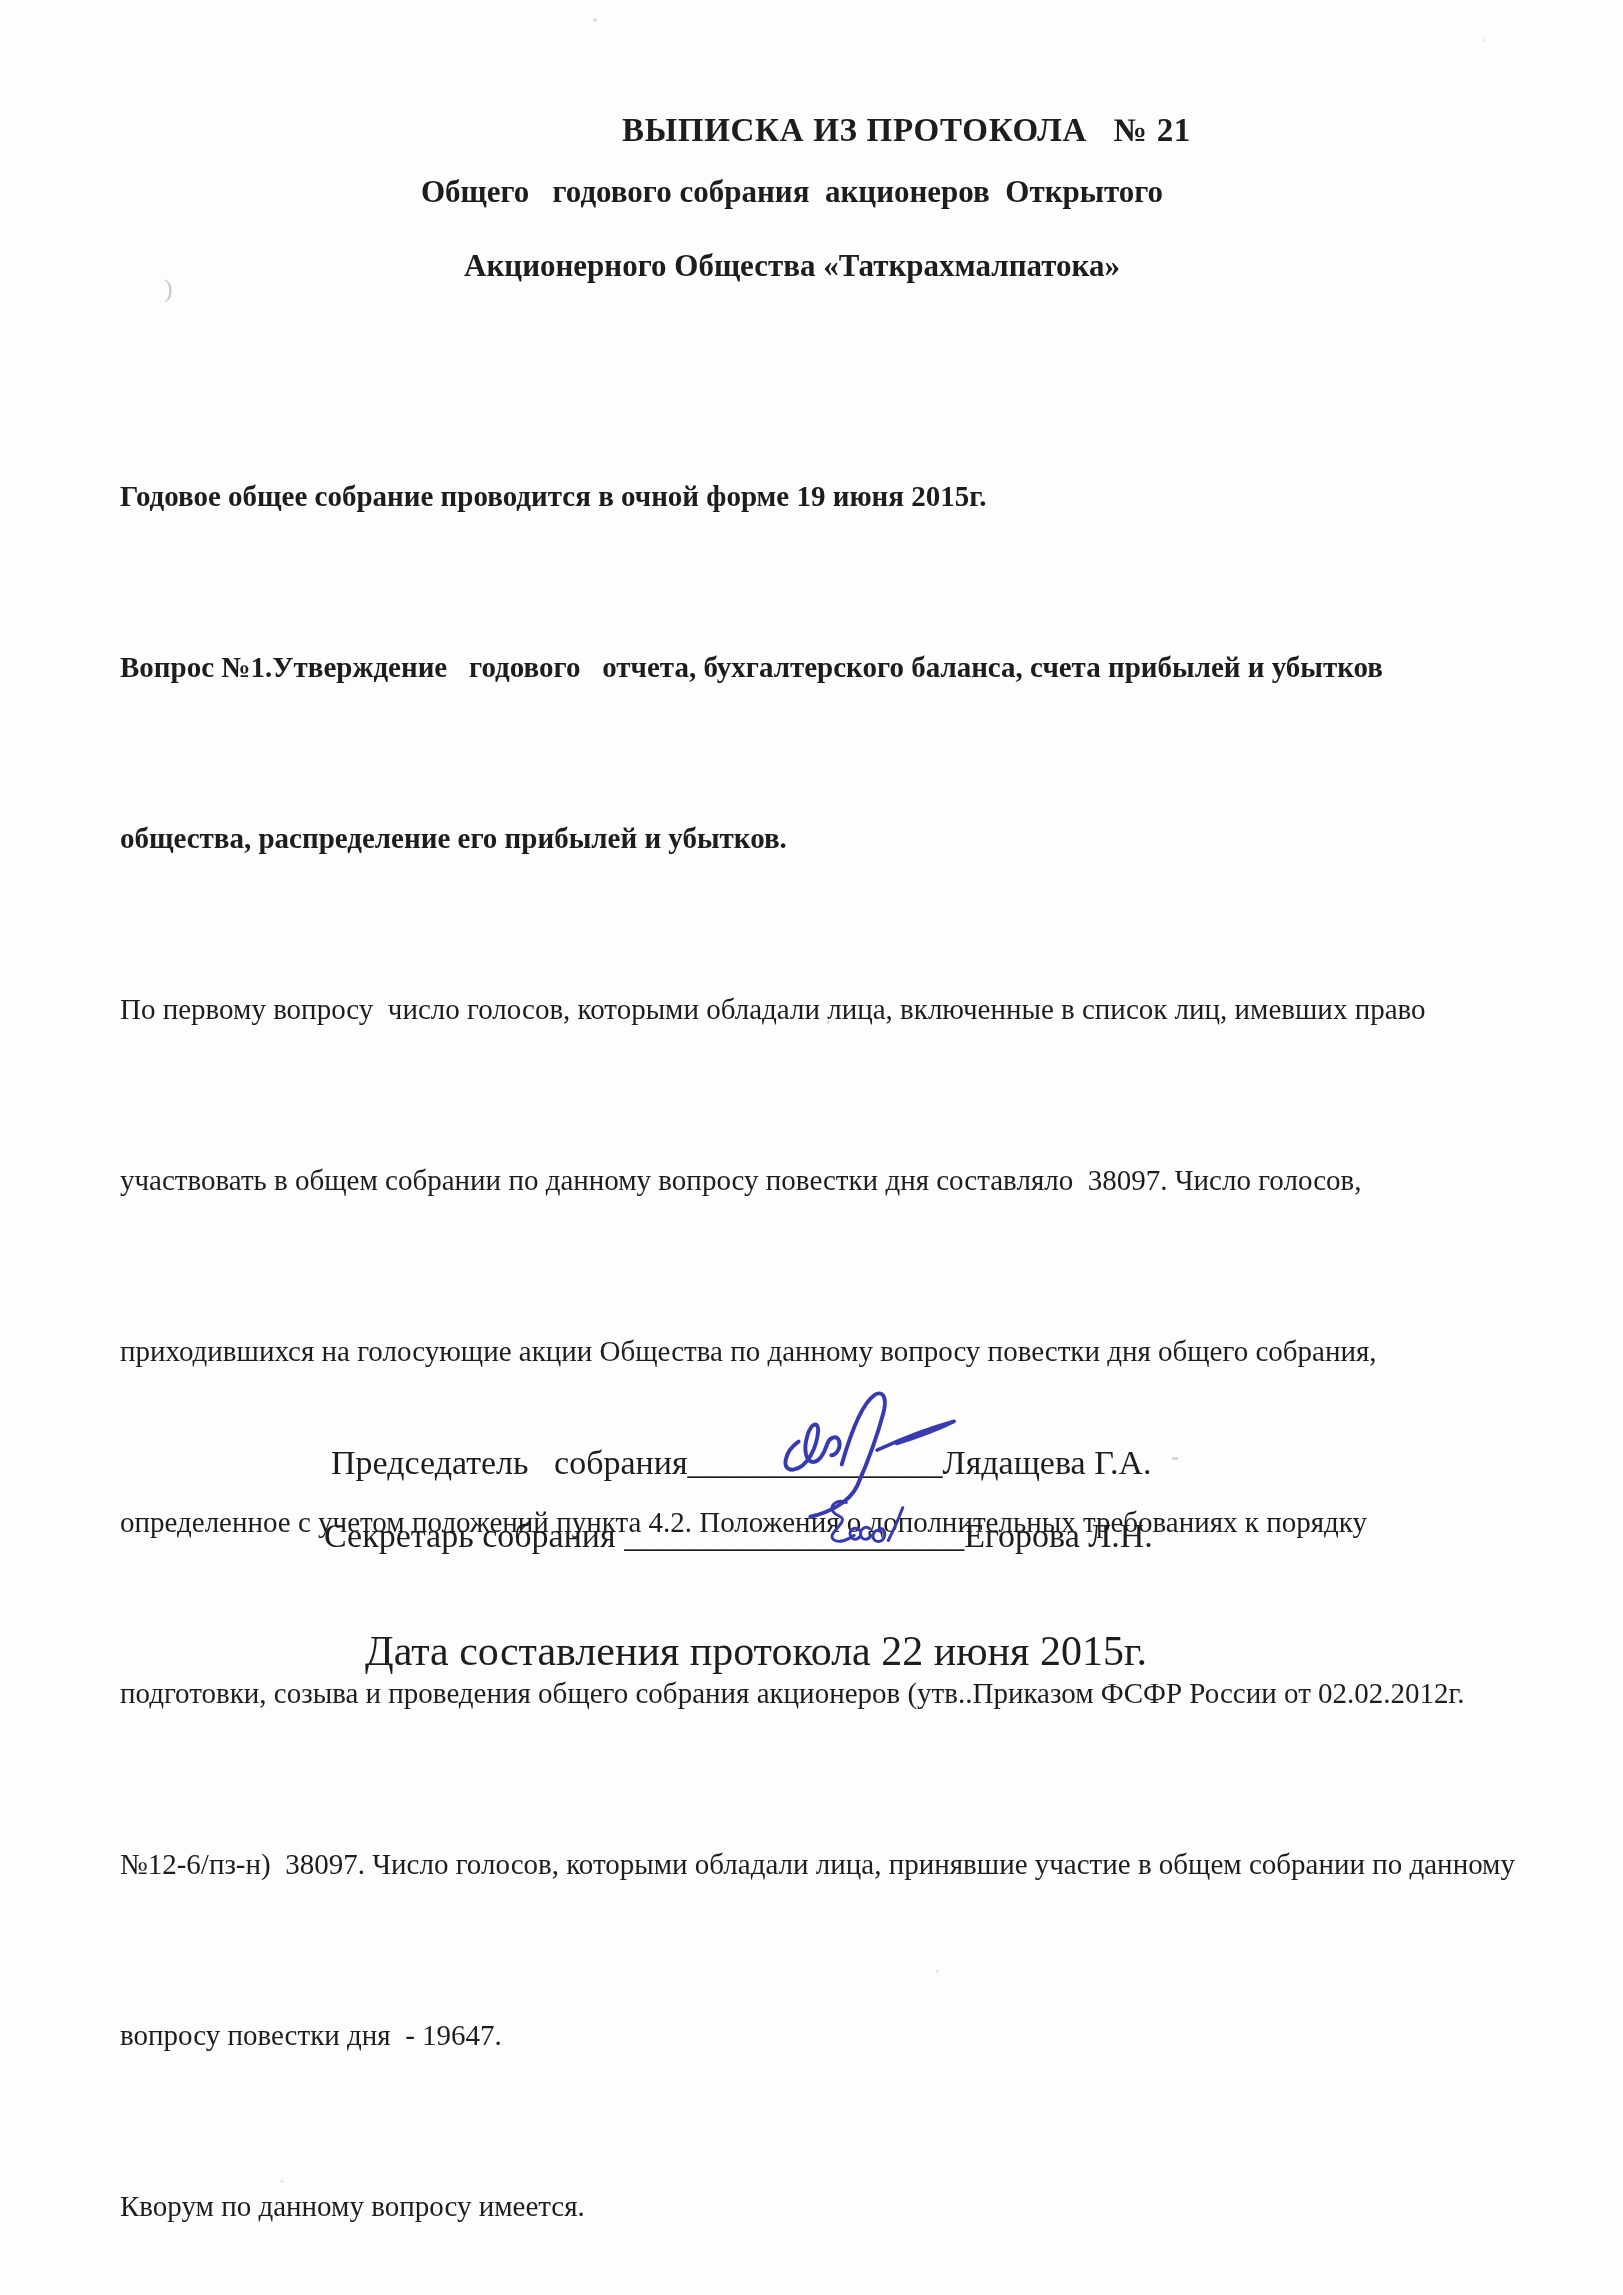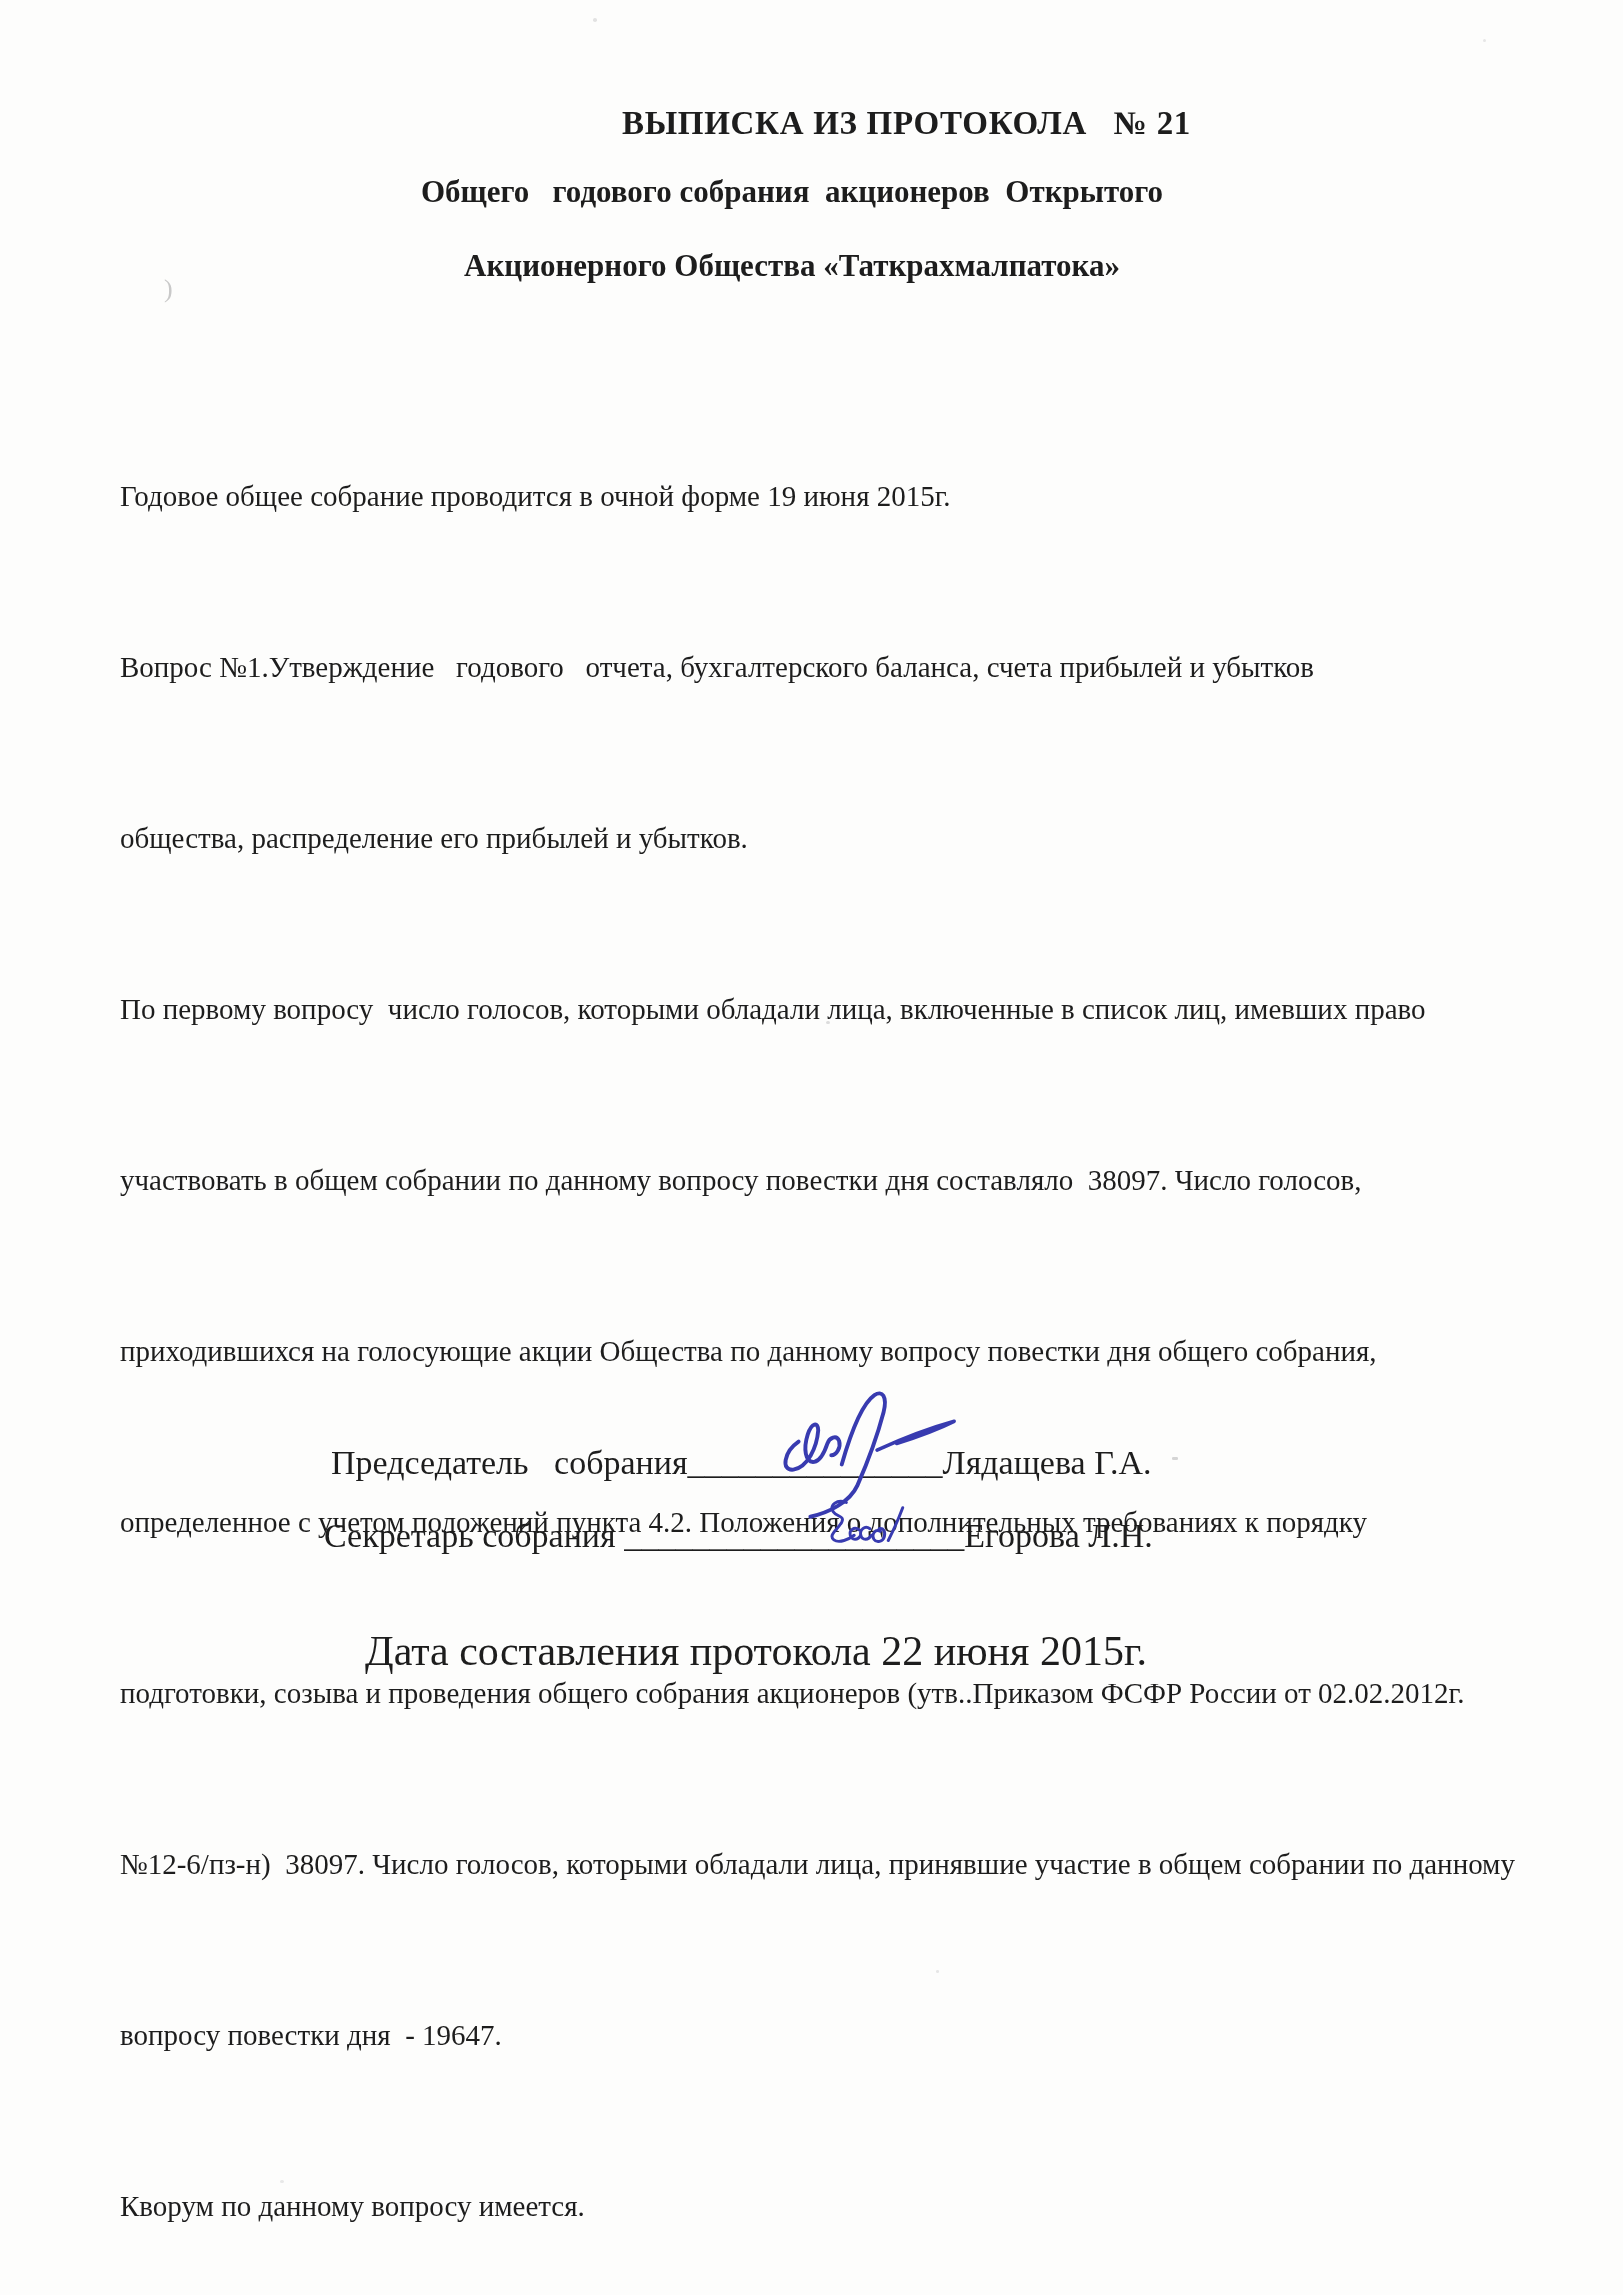--- a/index.html
+++ b/index.html
@@ -6,21 +6,21 @@
   .page {
     position:relative;
     width:1623px; height:2295px;
     margin:0 auto;
     background:#fdfdfc;
     font-family:"Liberation Serif","DejaVu Serif",serif;
     color:#1d1d1d;
     overflow:hidden;
   }
   .title {
-    position:absolute; top:105px; left:0; width:1623px;
+    position:absolute; top:112px; left:0; width:1623px;
     box-sizing:border-box; padding-left:190px;
     text-align:center; font-weight:bold; font-size:33px;
     white-space:pre; letter-spacing:0.7px;
   }
   .subtitle1, .subtitle2 {
     position:absolute; left:0; width:1623px;
     box-sizing:border-box; padding-right:39px;
     text-align:center; font-weight:bold; font-size:31px;
     white-space:pre;
     font-family:Liberation Serif, serif;
@@ -29,21 +29,21 @@
   .subtitle2 { top:236px;margin-top:12px; }
   .scan-artifact {
     position:absolute; left:164px; top:274px;
     font-size:26px; color:#c9c9c9;
   }
   .body-block {
     position:absolute; left:120px; top:354px; width:1453px;
     font-size:29px; line-height:57px; white-space:pre;
   }
   .ln { height:57px; }
-  .ln.b { font-weight:normal; }
+  .ln.b { font-weight:bold; }
   .sig-row {
     position:absolute; font-size:34px; line-height:39px; white-space:pre;
   }
   #sig-row-chairman { left:331px; top:1443px; }
   #sig-row-secretary { left:324px; top:1516px; }
   .date-line {
     position:absolute; left:365px; top:1627px;
     font-size:42px; white-space:pre;
   }
   svg.sig { position:absolute; }

